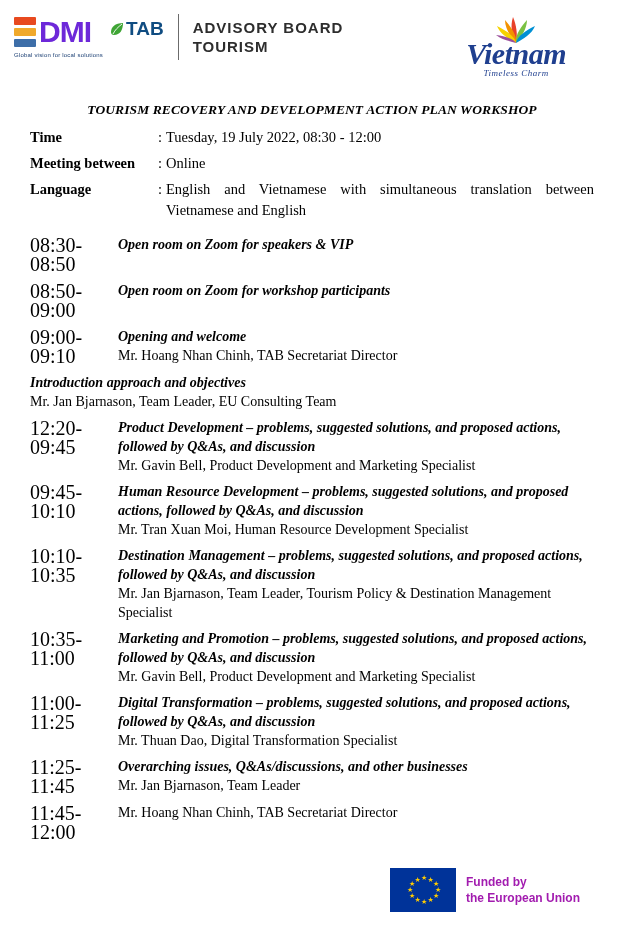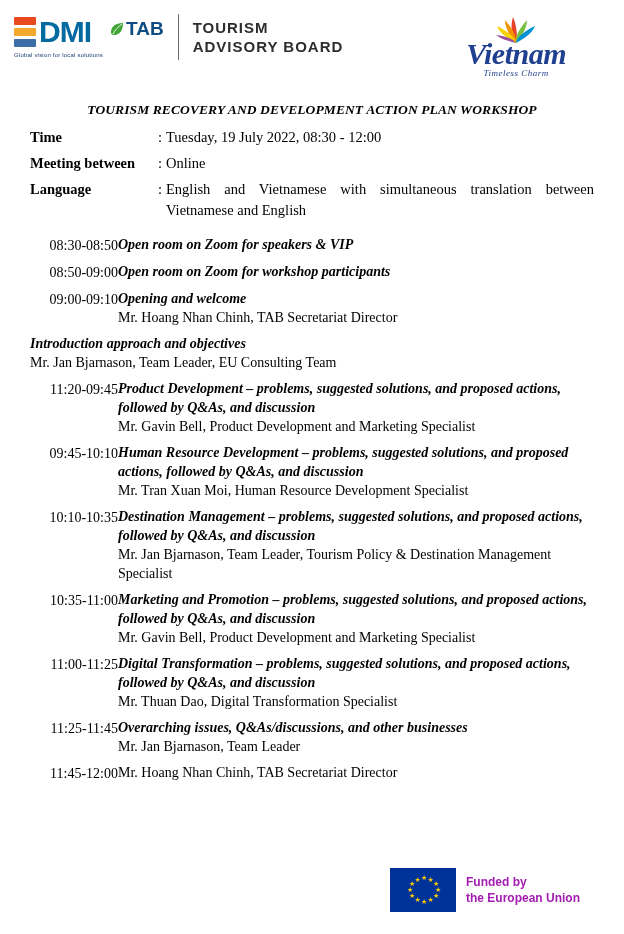--- a/index.html
+++ b/index.html
@@ -47,21 +47,21 @@
   }
   .dmi-bars span { display:block; height: 8px; border-radius: 1px; }
   .dmi-bars span:nth-child(1){ background:#e8491f; width: 22px;}
   .dmi-bars span:nth-child(2){ background:#f0a92b; width: 22px;}
   .dmi-bars span:nth-child(3){ background:#3d6ea8; width: 22px;}
   .dmi-text {
     font-family: "Liberation Sans", sans-serif;
     font-weight: bold;
     font-size: 30px;
     letter-spacing: -1px;
-    color: #0369a1;
+    color: #6d28d9;
     line-height: 30px;
   }
   .dmi-tag {
     font-family: "Liberation Sans", sans-serif;
     font-size: 6px;
     color: #1b3f73;
     margin-top: 2px;
     letter-spacing: 0.2px;
   }
   
@@ -142,24 +142,23 @@
   .meta-val.justified { text-align: justify; text-justify: inter-word; }
 
   
   .agenda { margin-top: 14px; }
   .agenda-item {
     display: flex;
     margin-bottom: 7px;
   }
   .a-time {
     flex: 0 0 88px;
-    font-size: 14px;
+    font-size: 20px;
     line-height: 19px;
     padding-top: 1px;
-    text-align: right;
   }
   .a-body { flex: 1; }
   .a-title {
     font-weight: bold;
     font-style: italic;
     font-size: 14px;
     line-height: 19px;
   }
   .a-speaker {
     font-size: 14px;
@@ -223,22 +222,22 @@
               <path d="M14 2 C6 2 2 6 2 11 C2 13 3 14 5 14 C11 14 14 9 14 2 Z" fill="#3fa535"></path>
               <path d="M13 3 C9 6 6 9 4 13" stroke="#ffffff" stroke-width="0.9" fill="none"></path>
             </svg>
           </span>
           <span class="tab-word">TAB</span>
         </div>
 
         <div class="divider-v"></div>
 
         <div class="tab-board">
+          <div>ADVISORY BOARD</div>
           <div>TOURISM</div>
-          <div>ADVISORY BOARD</div>
         </div>
       </div>
 
       <div class="vn-logo">
         <div class="vn-flower">
           <svg width="96" height="30" viewBox="0 0 96 30">
             <path d="M48 29 C44 22 42 12 45 3 C48 10 50 20 48 29 Z" fill="#e8412a"></path>
             <path d="M48 29 C43 23 37 15 37 6 C42 12 49 20 48 29 Z" fill="#f39200"></path>
             <path d="M48 29 C53 23 59 15 59 6 C54 12 47 20 48 29 Z" fill="#7ac143"></path>
             <path d="M48 29 C41 25 32 20 29 12 C37 16 47 22 48 29 Z" fill="#f6d200"></path>
@@ -299,21 +298,21 @@
       </div>
 
       <div class="agenda-item">
         <div class="a-body">
           <div class="a-title">Introduction approach and objectives</div>
           <div class="a-speaker">Mr. Jan Bjarnason, Team Leader, EU Consulting Team</div>
         </div>
       </div>
 
       <div class="agenda-item">
-        <div class="a-time">11:20-09:45</div>
+        <div class="a-time">12:20-09:45</div>
         <div class="a-body">
           <div class="a-title">Product Development – problems, suggested solutions, and proposed actions, followed by Q&amp;As, and discussion</div>
           <div class="a-speaker">Mr. Gavin Bell, Product Development and Marketing Specialist</div>
         </div>
       </div>
 
       <div class="agenda-item">
         <div class="a-time">09:45-10:10</div>
         <div class="a-body">
           <div class="a-title">Human Resource Development – problems, suggested solutions, and proposed actions, followed by Q&amp;As, and discussion</div>

